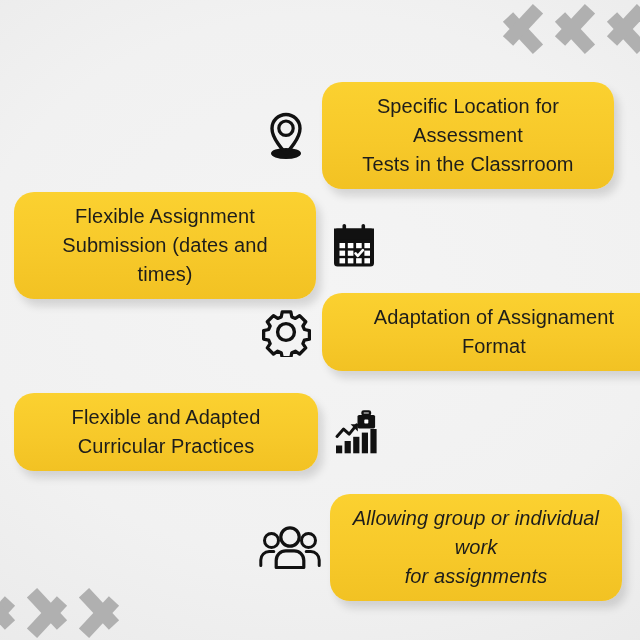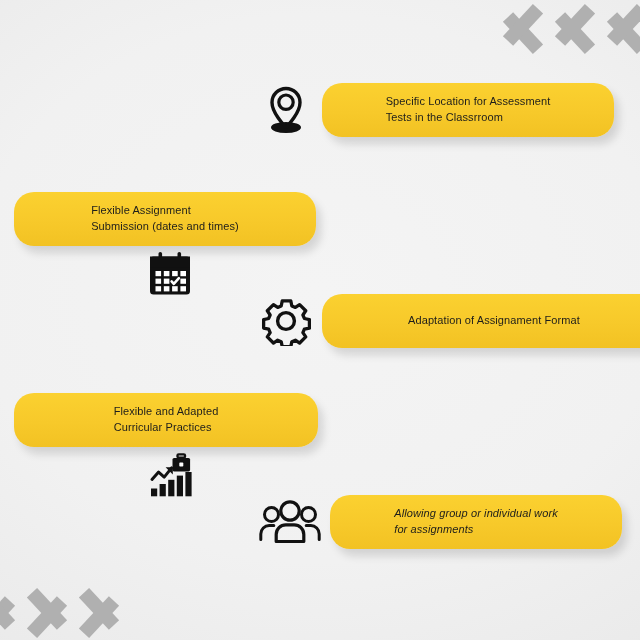--- a/index.html
+++ b/index.html
@@ -79,38 +79,39 @@
     position: absolute;
     display: flex;
     align-items: center;
   }
   .row.right-side {
     left: 258px;
     flex-direction: row;
   }
   .row.left-side {
     left: 14px;
-    flex-direction: column;
+    flex-direction: row;
   }
 
   .pill {
     background: linear-gradient(180deg, #fbd130 0%, #f7c92a 55%, #f2c223 100%);
     border-radius: 20px;
     box-shadow: 5px 7px 9px rgba(0, 0, 0, 0.13);
     display: flex;
     align-items: center;
     justify-content: center;
     box-sizing: border-box;
     padding: 10px 18px;
     min-height: 54px;
   }
   .pill-text {
     color: #1d1d1b;
-    font-size: 11px;
+    font-size: 20px;
     line-height: 1.45;
+    text-align: center;
     white-space: pre-line;
     letter-spacing: 0.1px;
   }
 
   .icon-box {
     width: 56px;
     height: 56px;
     display: flex;
     align-items: center;
     justify-content: center;

